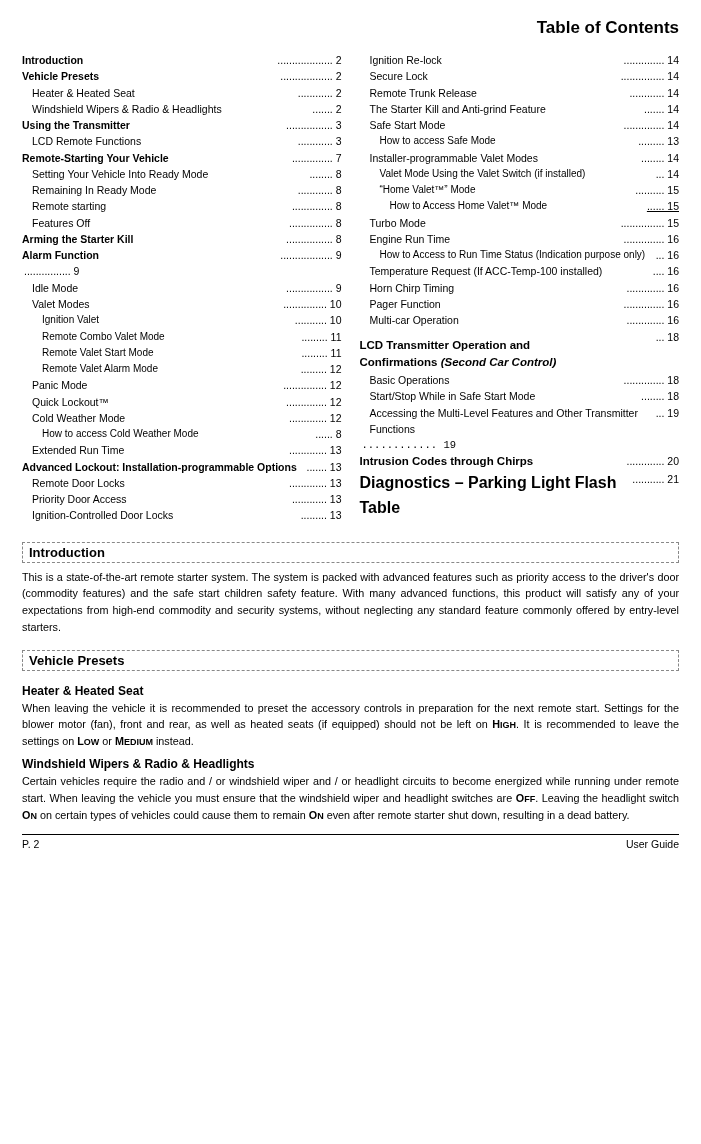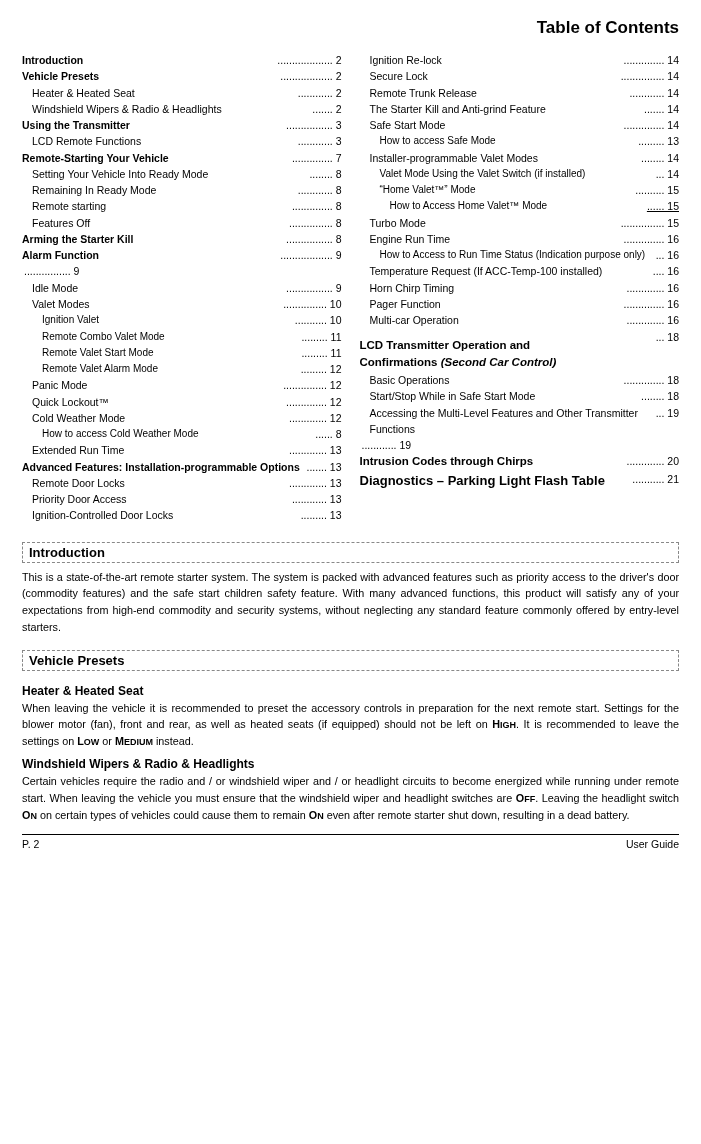--- a/index.html
+++ b/index.html
@@ -201,21 +201,21 @@
         </div>
         <div class="toc-entry indent2">
           <span class="toc-text">How to access Cold Weather Mode</span>
           <span class="toc-dots" style="padding-left: 2px;">...... 8</span>
         </div>
         <div class="toc-entry indent1">
           <span class="toc-text">Extended Run Time</span>
           <span class="toc-dots" style="padding-left: 2px;">............. 13</span>
         </div>
         <div class="toc-entry bold-entry">
-          <span class="toc-text">Advanced Features: Installation-programmable Options</span>
+          <span class="toc-text">Advanced Lockout: Installation-programmable Options</span>
           <span class="toc-dots" style="padding-left: 2px;">....... 13</span>
         </div>
         <div class="toc-entry indent1">
           <span class="toc-text">Remote Door Locks</span>
           <span class="toc-dots" style="padding-left: 2px;">............. 13</span>
         </div>
         <div class="toc-entry indent1">
           <span class="toc-text">Priority Door Access</span>
           <span class="toc-dots" style="padding-left: 2px; margin-left: 47px;">............ 13</span>
         </div>
@@ -304,28 +304,28 @@
         </div>
         <div class="toc-entry indent1">
           <span class="toc-text">Start/Stop While in Safe Start Mode</span>
           <span class="toc-dots" style="padding-left: 2px;">........ 18</span>
         </div>
         <div class="toc-entry indent1">
           <span class="toc-text">Accessing the Multi-Level Features and Other Transmitter Functions</span>
           <span class="toc-dots" style="padding-left: 2px;">... 19</span>
         </div>
         <div class="toc-entry bold-entry">
-          <span class="toc-dots" style="padding-left: 2px;">............ 19</span>
+          <span class="toc-dots" style="padding-left: 2px; font-family: Liberation Mono, monospace;">............ 19</span>
         </div>
         <div class="toc-entry bold-entry">
           <span class="toc-text" style="font-size: 11.5px; font-weight: bold;">Intrusion Codes through Chirps</span>
           <span class="toc-dots" style="padding-left: 2px;">............. 20</span>
         </div>
         <div class="toc-entry bold-entry">
-          <span class="toc-text" style="font-size: 13px; font-weight: bold;">Diagnostics – Parking Light Flash Table</span>
+          <span class="toc-text" style="font-size: 16px; font-weight: bold;">Diagnostics – Parking Light Flash Table</span>
           <span class="toc-dots" style="padding-left: 2px;">........... 21</span>
         </div>
       </div>
   </div>
 
   <div class="section-block">
     <div class="section-header">Introduction</div>
     <div class="section-body">This is a state-of-the-art remote starter system. The system is packed with advanced features such as priority access to the driver's door (commodity features) and the safe start children safety feature.  With many advanced functions, this product will satisfy any of your expectations from high-end commodity and security systems, without neglecting any standard feature commonly offered by entry-level starters.</div>
   </div>
 

